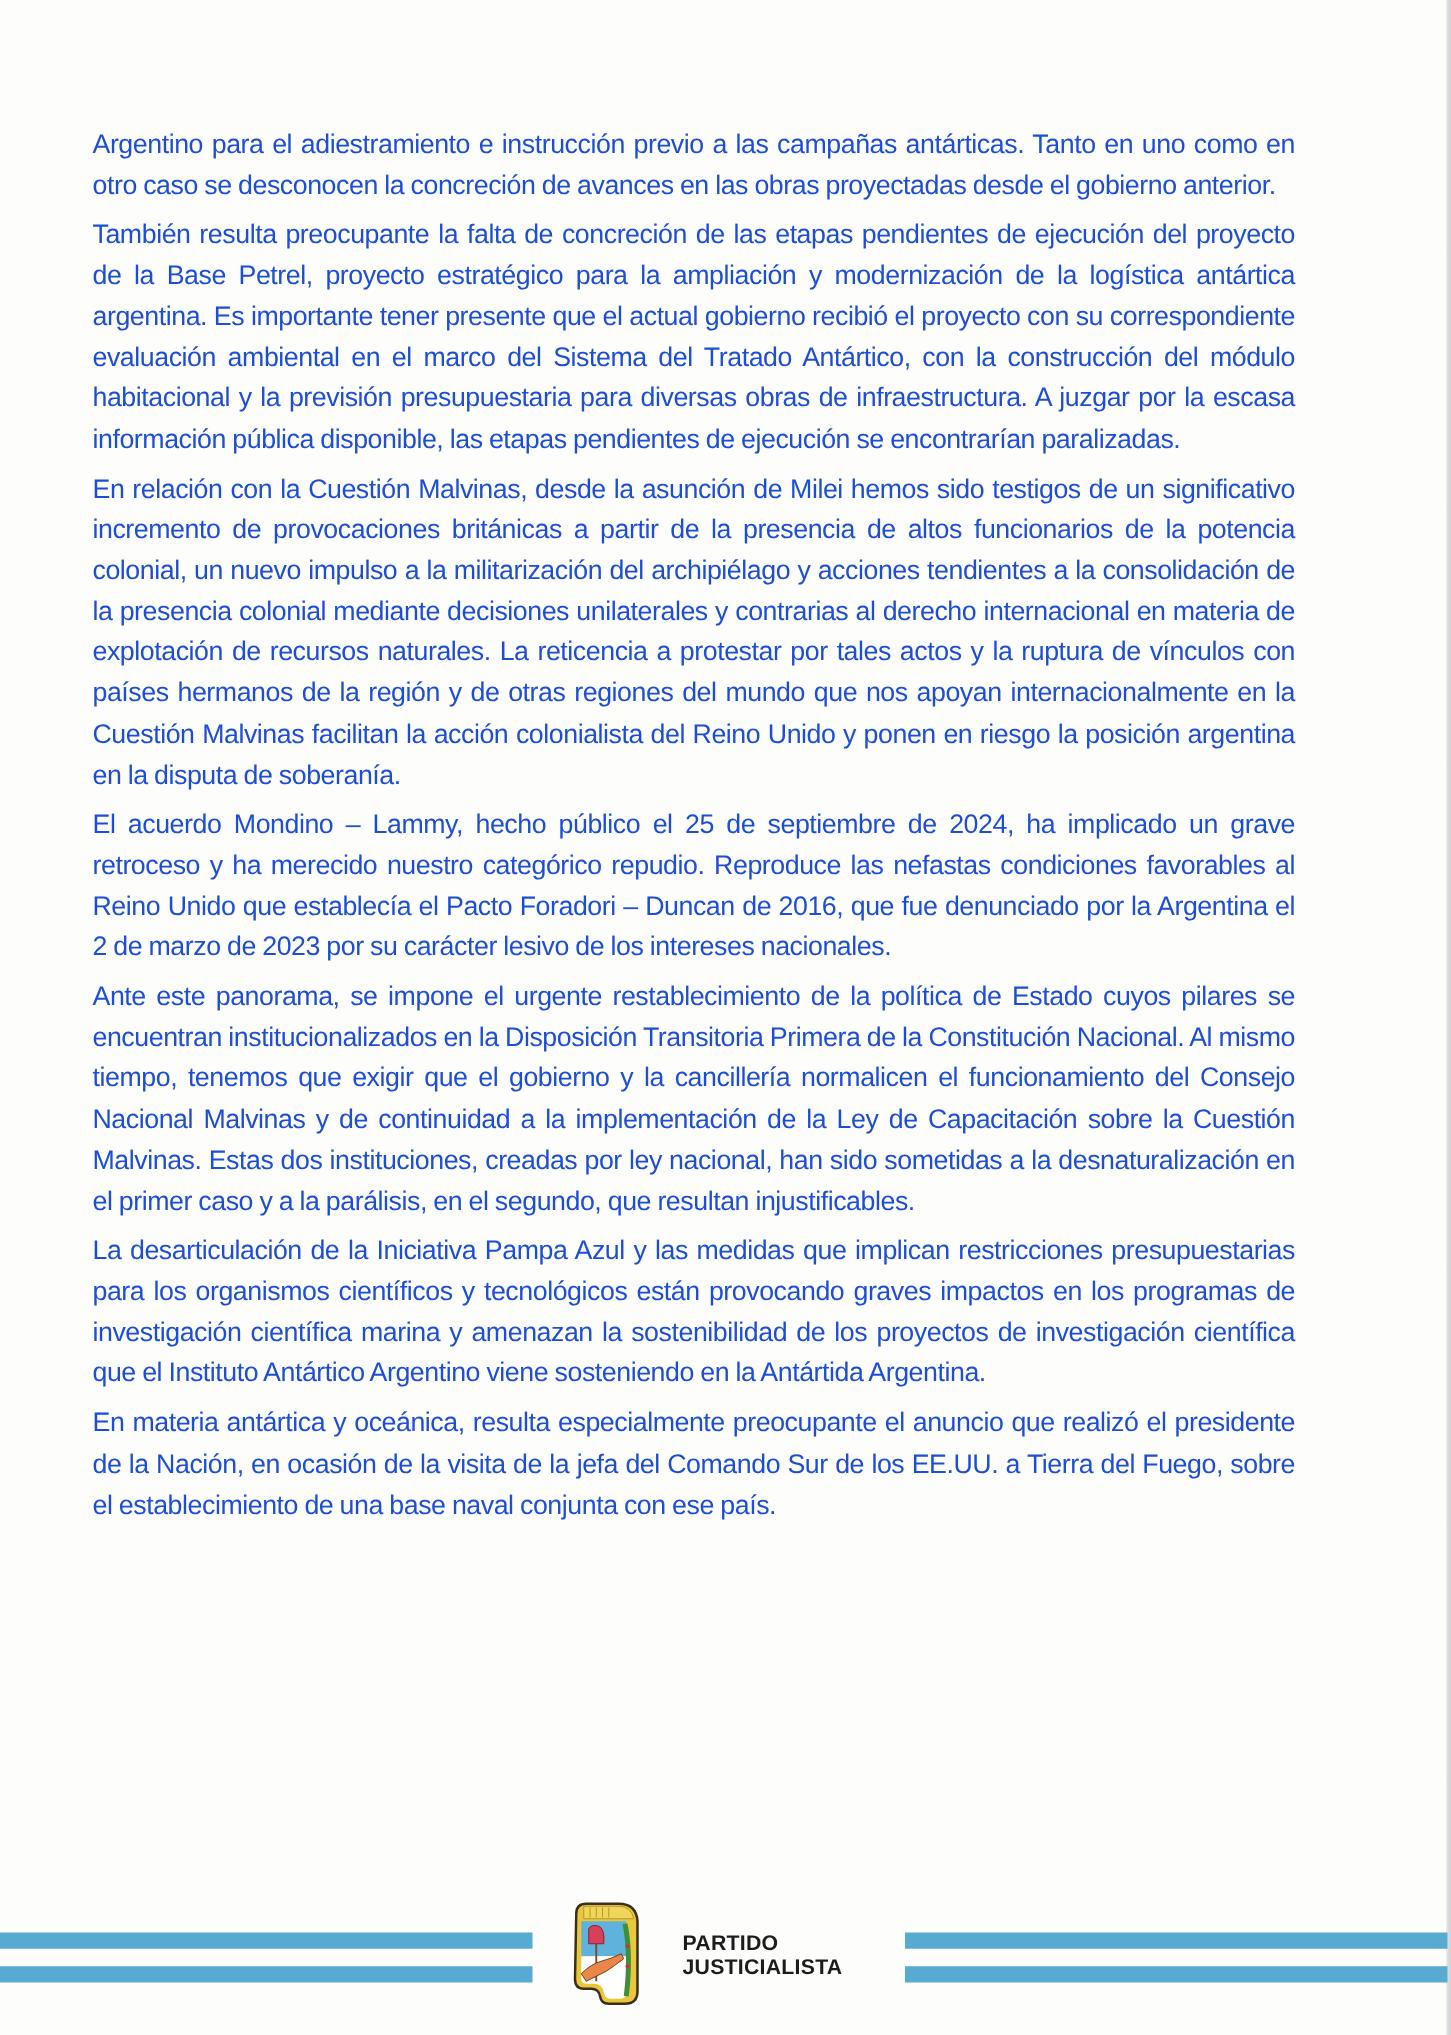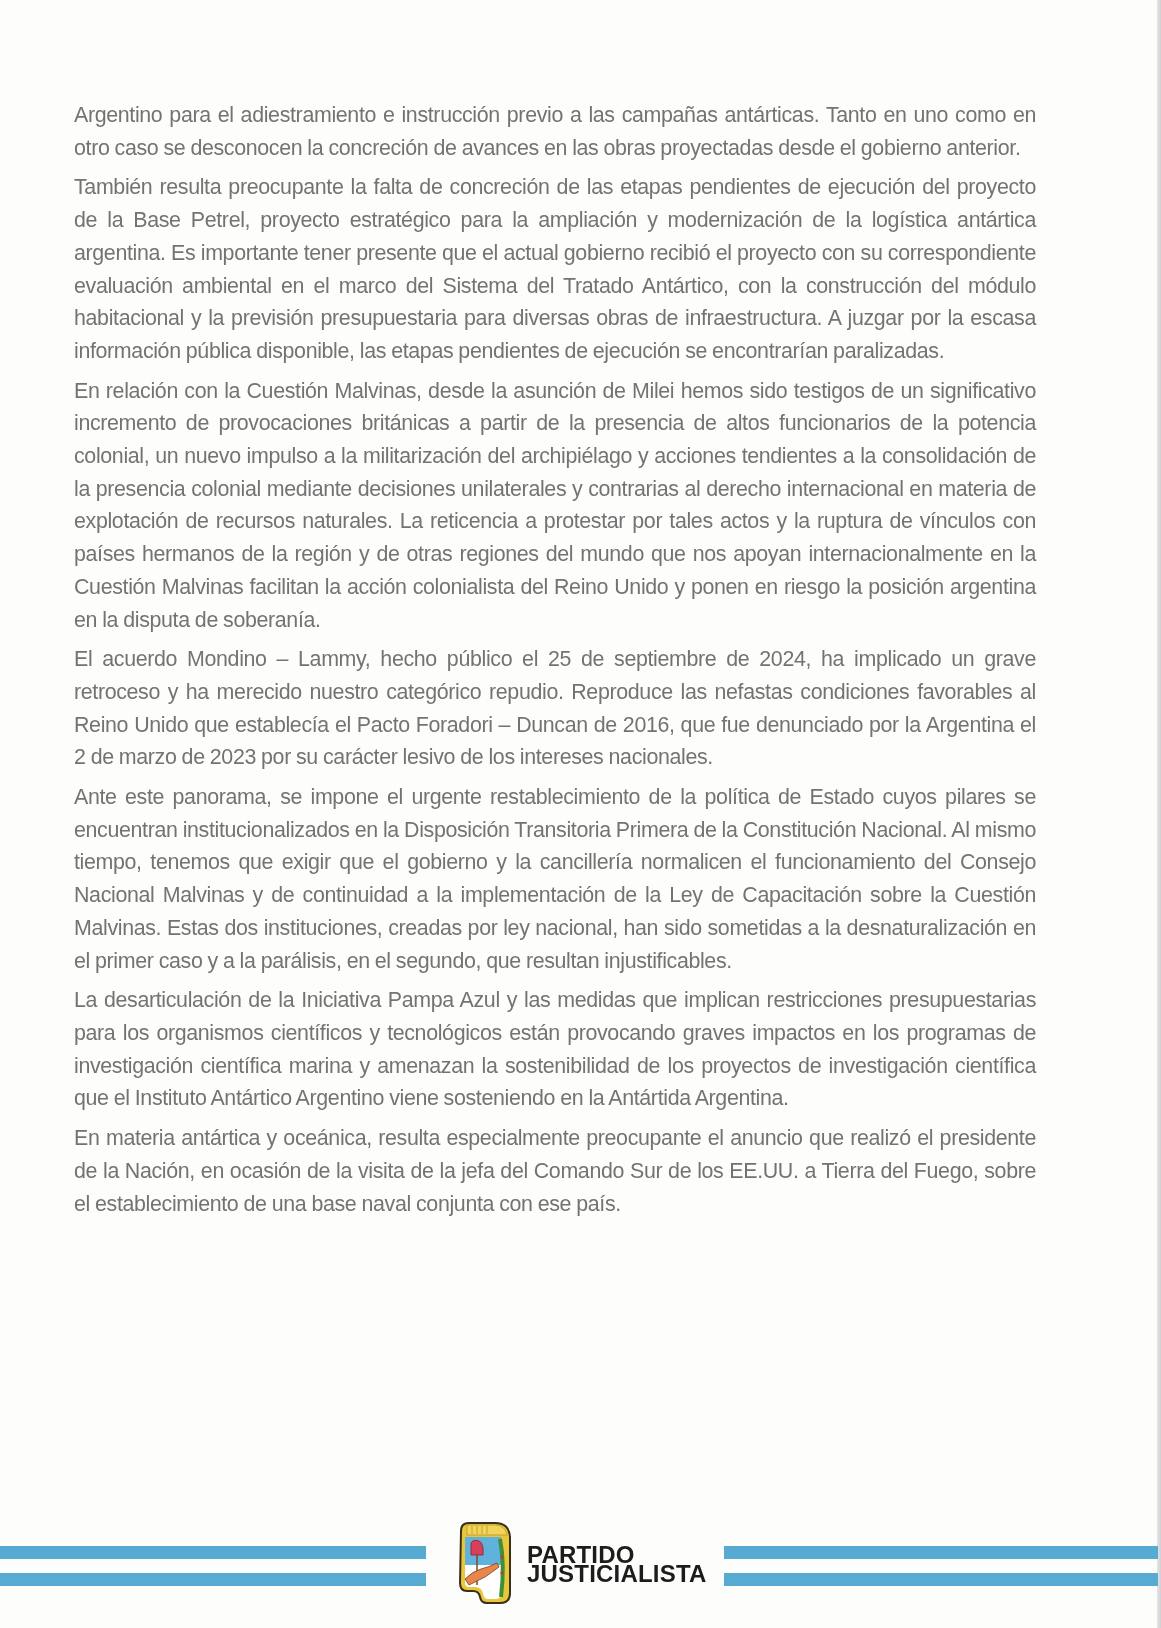--- a/index.html
+++ b/index.html
@@ -22,21 +22,21 @@
       background: linear-gradient(to right, #e6e5e7, #cfcfd2);
     }
     .content {
       position: absolute;
       left: 74px;
       top: 99px;
       width: 962px;
       font-family: "Liberation Sans", sans-serif;
       font-size: 21.4px;
       line-height: 32.7px;
-      color: #737373;
+      color: #1d4ed8;
       letter-spacing: -0.35px;
       word-spacing: -0.5px;
     }
     .content p {
       margin: 0 0 7px 0;
       text-align: justify;
       text-align-last: left;
     }
     .footer {
       position: absolute;
@@ -56,25 +56,25 @@
     .stripe.r2 { left: 724px; width: 434px; top: 58px; }
     .logo-shield {
       position: absolute;
       left: 455px;
       top: 4px;
       width: 58px;
       height: 86px;
     }
     .logo-text {
       position: absolute;
-      left: 527px;
+      left: 546px;
       top: 30px;
       font-family: "Liberation Sans", sans-serif;
       font-weight: bold;
-      font-size: 24px;
+      font-size: 17px;
       line-height: 19px;
       color: #1c1c1c;
       letter-spacing: 0.2px;
     }
     .logo-text span { display: block; }
   </style>
 </head>
 <body>
 
 <div class="page-edge"></div>

